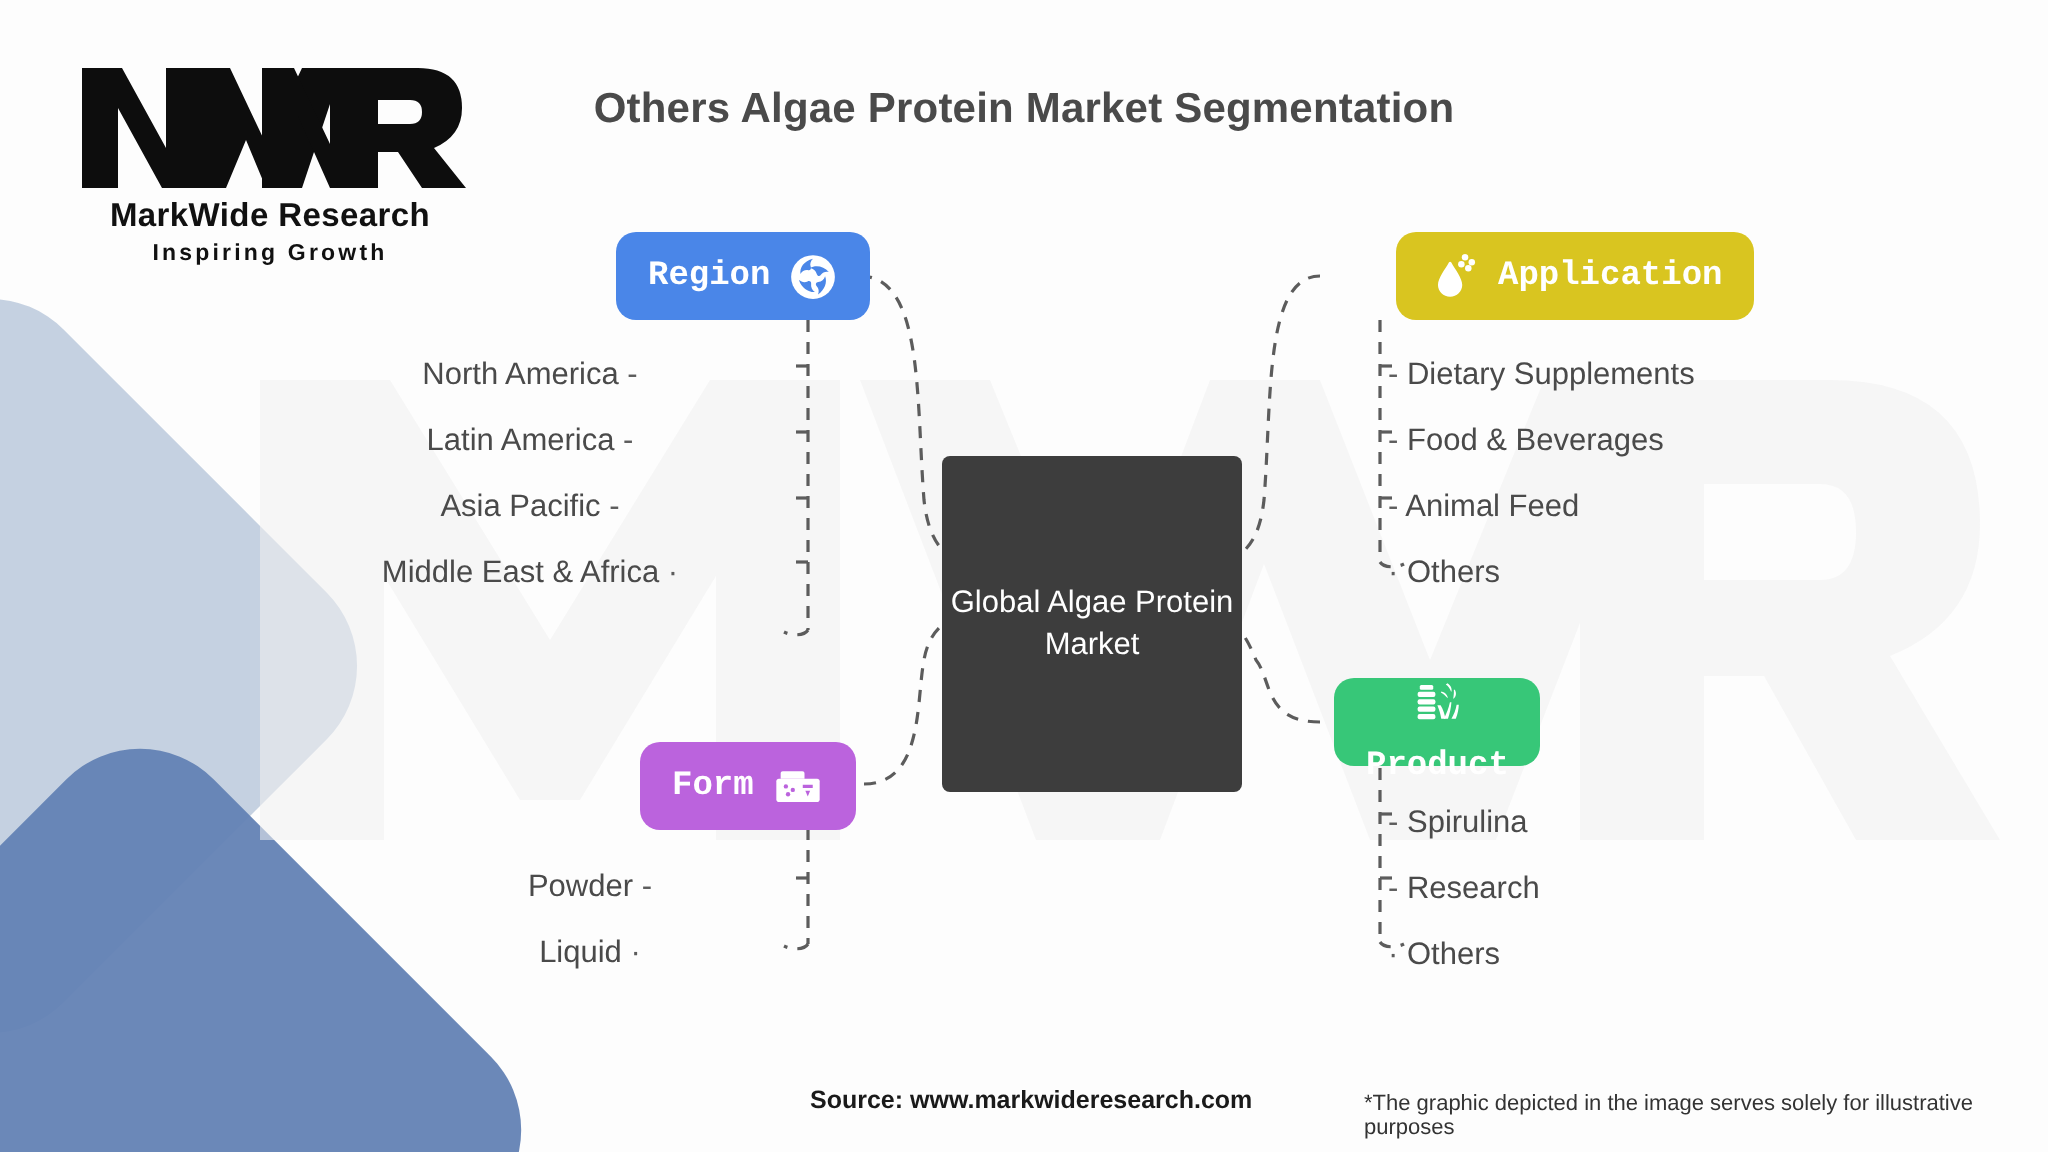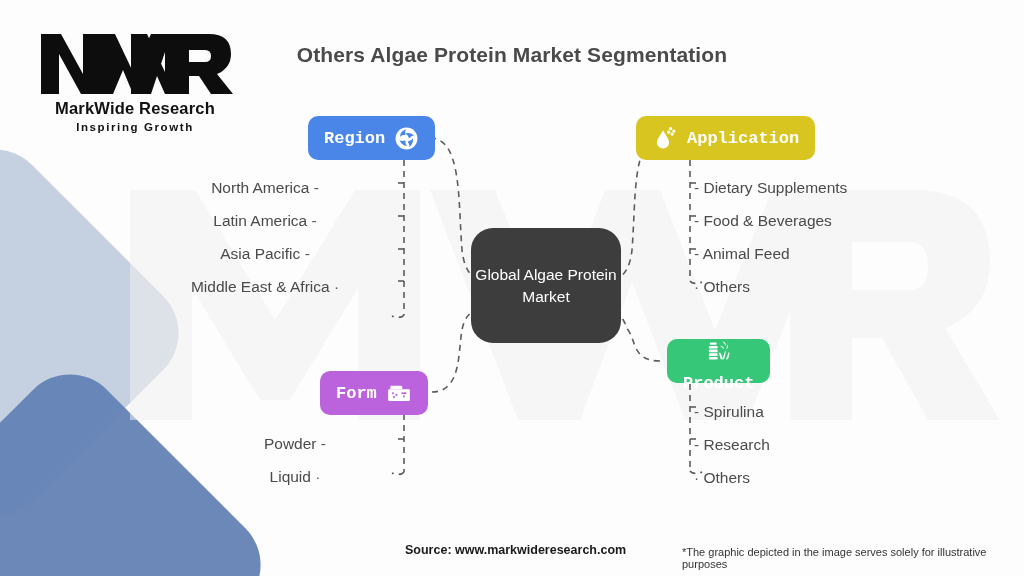--- a/index.html
+++ b/index.html
@@ -63,44 +63,44 @@
 
   
   #links { position: absolute; left: 0; top: 0; width: 1024px; height: 576px; }
   #links path { fill: none; stroke: #5c5c5c; stroke-width: 1.6;
                 stroke-dasharray: 6 5; stroke-linecap: butt; }
 
   
   #center-node {
     position: absolute;
     left: 471px; top: 228px;
-    width: 150px; height: 115px;
+    width: 150px; height: 168px;
     background: #3d3d3d;
-    border-radius: 22px;
+    border-radius: 4px;
     display: flex; align-items: center; justify-content: flex-end;
     text-align: center;
     color: #fff; font-size: 15.5px; line-height: 1.38;
   }
 
   
   .badge {
     position: absolute;
     display: flex; align-items: center;
     height: 44px;
     border-radius: 10px;
     color: #fff;
     padding: 0 16px;
     gap: 9px;
   }
   .badge .blabel { font-size: 17px; font-weight: bold; white-space: nowrap; font-family: Liberation Mono, monospace; }
   .badge .bicon { display: flex; align-items: center; }
   .badge .bicon svg { display: block; }
 
   #badge-region      { left: 308px; top: 116px; }
-  #badge-application { left: 636px; top: 116px; justify-content: center; }
+  #badge-application { left: 698px; top: 116px; justify-content: center; }
   #badge-form        { left: 320px; top: 371px; }
   #badge-product     { left: 667px; top: 339px; flex-direction: column; }
 
   
   .leaf-list { position: absolute; }
   .leaf {
     font-size: 15.5px; color: #4a4a4a;
     white-space: nowrap; line-height: 33px;
   }
   .leaf-list.right .leaf { text-align: left; }

